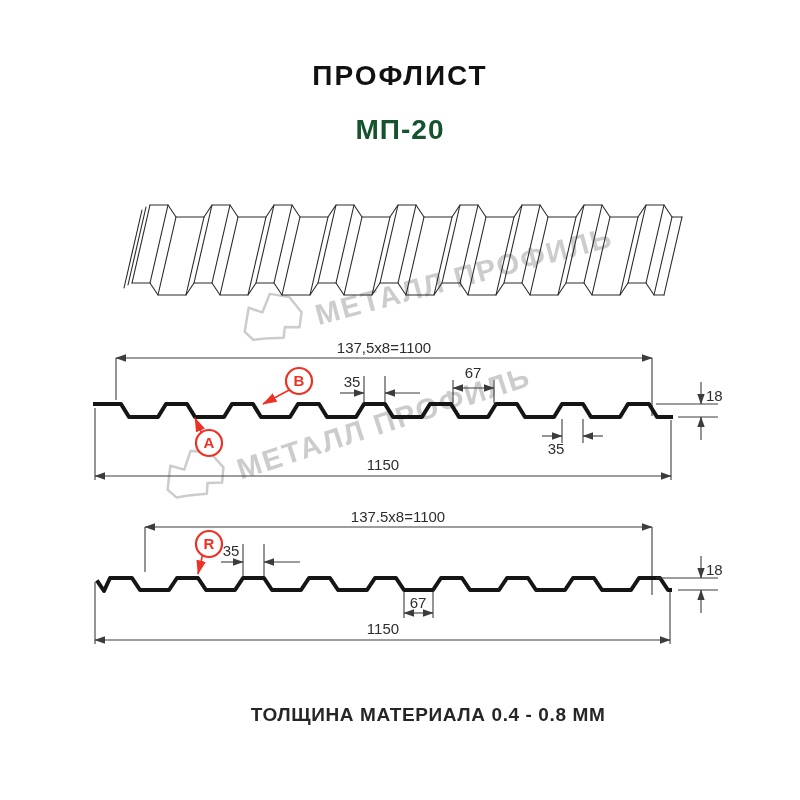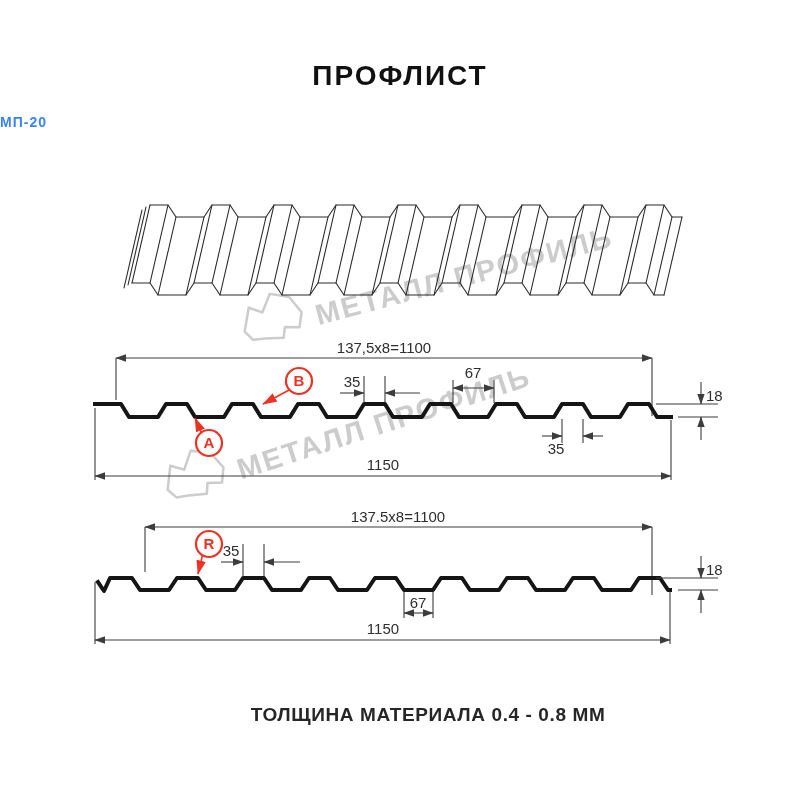--- a/index.html
+++ b/index.html
@@ -7,22 +7,22 @@
     width:800px;height:800px;background:#ffffff;position:relative;overflow:hidden;
     font-family:"Liberation Sans","DejaVu Sans",sans-serif;
     --red:#ee3124;--line:#3c3c3c;--profile:#151515;--watermark:#cccccc;
   }
   .abs{position:absolute;}
   .page-title{
     top:60px;left:0;width:800px;text-align:center;
     font-size:28px;font-weight:800;letter-spacing:2px;color:#111;
   }
   .page-subtitle{
-    top:114px;left:0;width:800px;text-align:left;
-    font-size:14px;font-weight:600;letter-spacing:1px;color:#3b82f6;
+    top:114px;left:0;width:800px;text-align:center;
+    font-size:28px;font-weight:600;letter-spacing:1px;color:#14532d;
   }
   .footer-note{
     top:704px;left:0;width:800px;text-align:center;
     font-size:19px;font-weight:600;letter-spacing:.6px;color:#262626;padding-left:28px;
   }
   .wm{
     display:flex;align-items:flex-end;gap:9px;color:var(--watermark);
     font-weight:700;font-size:29px;letter-spacing:2px;white-space:nowrap;
     transform-origin:0 100%;z-index:1;user-select:none;
   }

